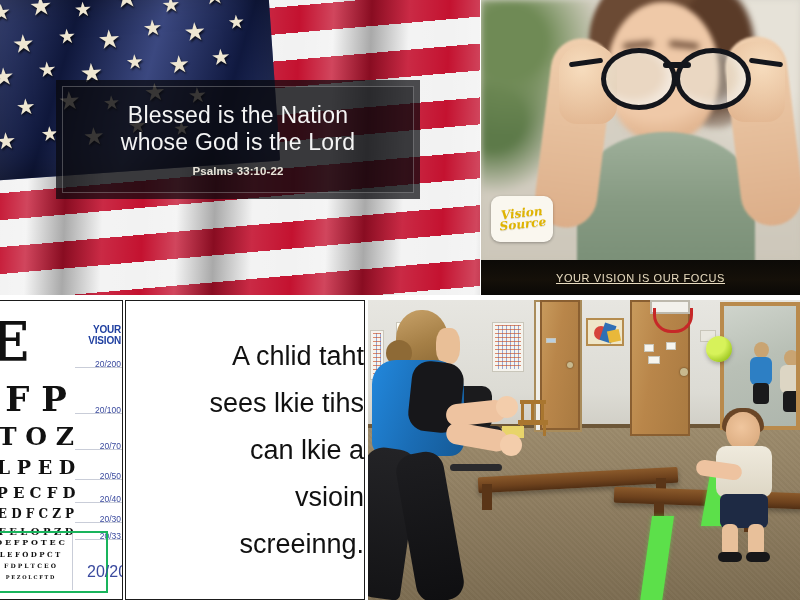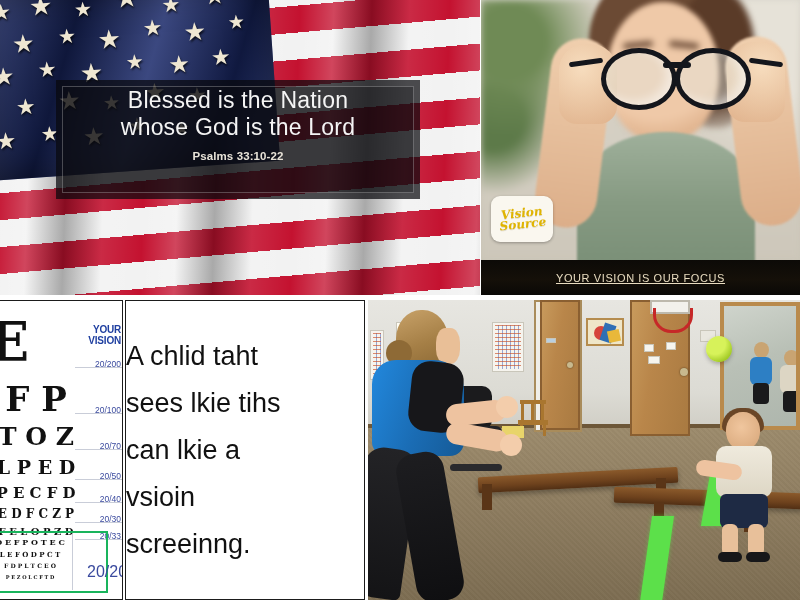--- a/index.html
+++ b/index.html
@@ -36,21 +36,21 @@
     overflow:hidden;}
   .canton .cshade{position:absolute;inset:0;
     background:linear-gradient(110deg, rgba(255,255,255,.16) 0%, rgba(0,0,0,.45) 30%, rgba(255,255,255,.14) 55%, rgba(0,0,0,.40) 80%, rgba(255,255,255,.10) 100%);}
   .star{position:absolute;width:0;height:0;color:#efe7d2;font-size:22px;line-height:22px;}
   .star:before{content:"\2605";position:absolute;transform:translate(-50%,-50%);
      text-shadow:1px 2px 2px rgba(0,0,0,.7);}
   .quote-box{position:absolute;left:62px;top:86px;width:350px;height:105px;
      background:rgba(10,10,14,.80);
      border:1px solid rgba(255,255,255,.25);
      box-shadow:0 0 0 6px rgba(8,8,12,.72);
-     display:flex;flex-direction:column;align-items:center;}
+     display:flex;flex-direction:column;align-items:center;justify-content:center;}
   .quote-line{color:#f4f4f4;font-size:23px;line-height:27px;font-weight:400;letter-spacing:.2px;text-align:center;white-space:nowrap;}
   .quote-ref{color:#e8e3d8;font-size:11.5px;font-weight:bold;margin-top:9px;letter-spacing:.1px;}
 
   
   .vision-panel{position:absolute;left:481px;top:0;width:319px;height:295px;overflow:hidden;background:#cfd3cb;}
   .vs-photo{position:absolute;left:0;top:0;width:319px;height:260px;overflow:hidden;
      background:linear-gradient(180deg,#d9d6cc 0%,#cfcabd 35%,#c9c4b6 100%);}
   .vs-bgblur{position:absolute;inset:0;
      background:
        radial-gradient(circle at 9% 16%, #6f8a55 0 10%, rgba(111,138,85,0) 26%),
@@ -110,21 +110,21 @@
   .ec-head{position:absolute;right:2px;top:22px;width:36px;color:#1f3fa0;font-weight:bold;
      font-size:10px;line-height:10.5px;text-align:right;letter-spacing:-.2px;}
   .ec-green{position:absolute;left:-2px;top:228px;width:124px;height:62px;border:2px solid #19b45c;box-sizing:border-box;}
   .ec-smallbox{position:absolute;left:2px;top:231px;width:84px;height:56px;border-right:1px solid #c9cdd8;}
   .ec-srow{position:absolute;left:0;width:84px;display:flex;justify-content:space-around;
      font-family:"DejaVu Serif",serif;font-weight:bold;color:#111;}
 
   
   .text-panel{position:absolute;left:125px;top:300px;width:240px;height:300px;
      background:#fff;border:1px solid #1b1b1b;box-sizing:border-box;
-     display:flex;flex-direction:column;align-items:flex-start;justify-content:center;}
+     display:flex;flex-direction:column;align-items:flex-end;justify-content:center;padding-left:48px;}
   .text-line{font-size:27px;line-height:47px;color:#111;text-align:center;letter-spacing:0px;}
 
   
   .gym-panel{position:absolute;left:368px;top:300px;width:432px;height:300px;overflow:hidden;
      background:#9a8768;}
   .g-wall{position:absolute;left:0;top:0;width:432px;height:132px;
      background:linear-gradient(180deg,#e7e6e1 0%,#dcdbd4 70%,#cfcdc4 100%);}
   .g-floor{position:absolute;left:0;top:128px;width:432px;height:172px;
      background:linear-gradient(180deg,#9c8b6c 0%,#8e7d60 45%,#7d6d52 100%);}
   .g-floorspeck{position:absolute;inset:0;opacity:.35;

